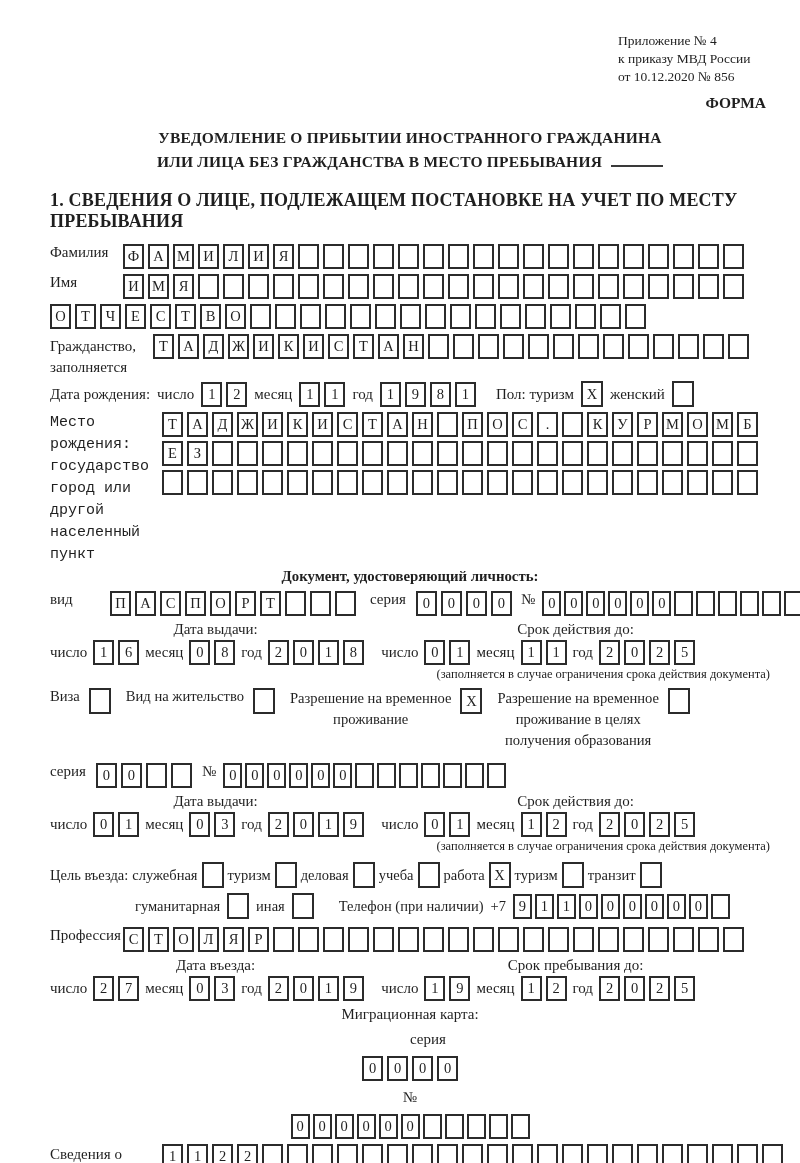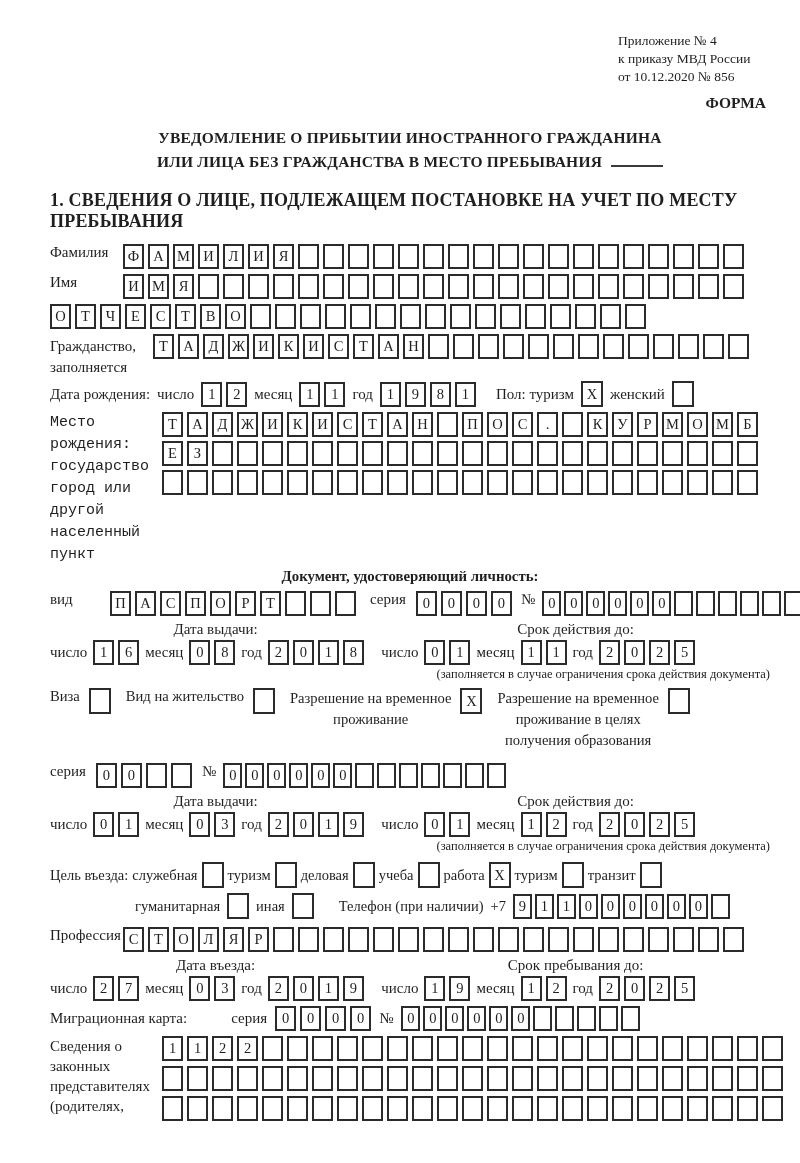--- a/index.html
+++ b/index.html
@@ -53,21 +53,21 @@
   .intro{font-size:15px;line-height:23px;margin-top:2px;}
 
   .opts{display:flex;align-items:flex-start;margin-top:6px;gap:15px;font-size:14.6px;}
   .opt{display:flex;align-items:flex-start;gap:9px;}
   .opt .multi{text-align:center;line-height:21px;}
 
   .purpose{display:flex;align-items:center;gap:4px;font-size:14.5px;margin-top:8px;}
   .purpose2{display:flex;align-items:center;gap:7px;font-size:14.5px;margin-top:5px;margin-left:85px;}
   .phone-lbl{margin-left:18px;}
 
-  .mig{display:flex;align-items:center;gap:8px;font-size:15px;margin-top:5px;margin-bottom:5px;}
+  .mig{display:flex;align-items:center;gap:8px;font-size:15px;margin-top:5px;margin-bottom:5px;flex-direction:column;}
   .mig .series-lbl{margin-left:36px;}
 
   .rep{display:flex;margin-top:4px;}
   .rep-labels{width:112px;flex:none;font-size:15px;line-height:20px;}
   .rep-rows .cells{margin-bottom:5px;}
 </style>
 </head>
 <body>
 
 <div class="page">

